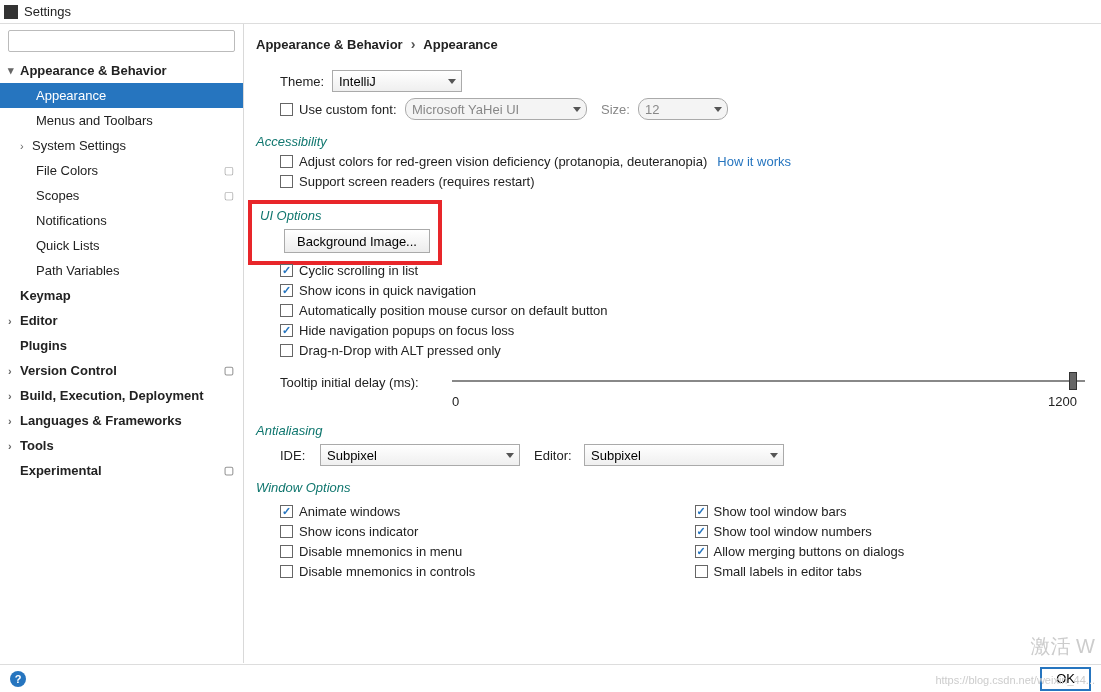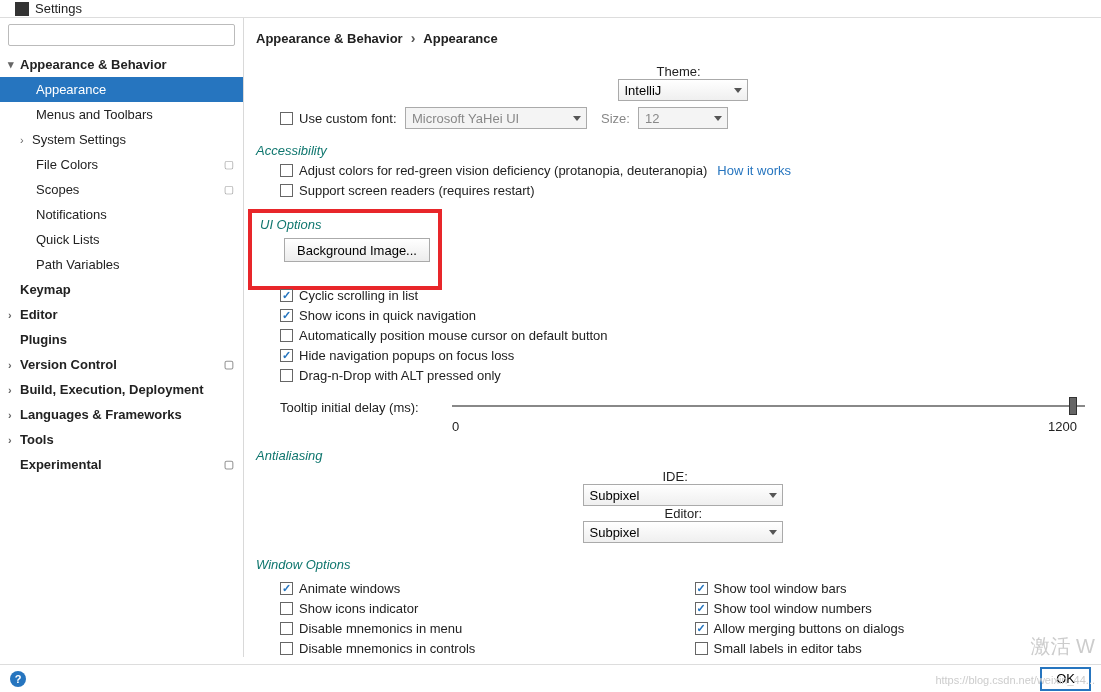--- a/index.html
+++ b/index.html
@@ -1,17 +1,17 @@
 <!DOCTYPE html>
 <html><head>
 <meta charset="utf-8">
 <style>
 * { box-sizing: border-box; margin: 0; padding: 0; font-family: "Segoe UI", Arial, sans-serif; font-size: 13px; }
 body { background: #fff; width: 1101px; height: 692px; overflow: hidden; position: relative; }
-.titlebar { height: 18px; display: flex; align-items: center; padding-left: 15px; border-bottom: 1px solid #ddd; }
+.titlebar { height: 24px; display: flex; align-items: center; padding-left: 4px; border-bottom: 1px solid #ddd; }
 .titlebar .app-icon { width: 14px; height: 14px; background: #333; margin-right: 6px; }
 .titlebar span { color: #222; }
 .main { display: flex; height: 639px; }
 .left { width: 244px; background: #fff; border-right: 1px solid #d9d9d9; display: flex; flex-direction: column; }
 .search-wrap { padding: 6px 8px; }
 .search { width: 100%; height: 22px; border: 1px solid #bbb; border-radius: 2px; padding: 0 4px 0 18px; position: relative; }
 .search-wrap { position: relative; }
 .search-ico { position: absolute; left: 12px; top: 9px; width: 10px; height: 10px; border: 1px solid #888; border-radius: 50%; }
 .search-ico::after { content: ''; position: absolute; width: 4px; height: 1px; background: #888; transform: rotate(45deg); left: 8px; top: 9px; }
 .tree { flex: 1; overflow: auto; }
@@ -19,33 +19,33 @@
 .tree-item.selected { background: #2675bf; color: #fff; }
 .tree-item.bold { font-weight: bold; }
 .tree-item .arrow { width: 12px; color: #666; font-size: 11px; }
 .tree-item .lbl { flex: 1; }
 .tree-item .tag { width: 16px; color: #999; font-size: 11px; text-align: center; margin-right: 6px; }
 .ind1 { padding-left: 20px; }
 .ind2 { padding-left: 36px; }
 .right { flex: 1; padding: 0 16px 0 12px; overflow: auto; position: relative; }
 .breadcrumb { height: 40px; display: flex; align-items: center; font-weight: bold; color: #222; font-size: 14px; }
 .breadcrumb .sep { margin: 0 8px; font-size: 14px; color: #555; }
-.row { display: flex; align-items: center; margin: 6px 0 6px 24px; flex-direction: column; }
+.row { display: flex; align-items: center; margin: 6px 0 6px 24px; }
 .row2 { margin-left: 24px; }
 .label { color: #222; }
 .select { border: 1px solid #aaa; background: linear-gradient(#fff,#efefef); height: 22px; padding: 0 34px 0 6px; display: inline-flex; align-items: center; position: relative; min-width: 90px; }
-.select.disabled { color: #888; background: #f4f4f4; }
+.select.disabled { color: #888; background: #f4f4f4; border-radius: 10px; }
 .select .caret { position: absolute; right: 5px; top: 8px; border-left: 4px solid transparent; border-right: 4px solid transparent; border-top: 5px solid #555; }
 .cb-row { display: flex; align-items: center; margin: 5px 0 5px 24px; }
 .cb { width: 13px; height: 13px; border: 1px solid #666; margin-right: 6px; display: inline-flex; align-items: center; justify-content: center; background: #fff; }
 .cb.checked::after { content: '✓'; color: #2675bf; font-size: 11px; font-weight: bold; line-height: 1; }
 .group-title { color: #0f766e; margin: 14px 0 4px 0; font-style: italic; }
 .link { color: #2675bf; margin-left: 10px; }
 .btn { border: 1px solid #aaa; background: linear-gradient(#fff,#ececec); height: 24px; padding: 0 12px; display: inline-flex; align-items: center; }
-.highlight-box { border: 4px solid #e8262a; padding: 4px 8px 24px 8px; margin: 6px 0 0 -8px; display: inline-block; }
+.highlight-box { border: 4px solid #e8262a; padding: 4px 8px 8px 8px; margin: 6px 0 0 -8px; display: inline-block; }
 .slider-row { display: flex; align-items: center; margin: 12px 0 0 24px; }
 .slider { flex: 1; margin-left: 14px; position: relative; height: 24px; }
 .slider-track { position: absolute; top: 10px; left: 0; right: 0; height: 2px; background: #888; }
 .slider-thumb { position: absolute; right: 8px; top: 2px; width: 8px; height: 18px; background: #666; border: 1px solid #333; }
 .slider-labels { display: flex; justify-content: space-between; margin: 0 0 0 172px; color: #222; }
 .cols { display: flex; }
 .col { flex: 1; }
 .footer { position: absolute; bottom: 0; left: 0; right: 0; height: 28px; border-top: 1px solid #ddd; display: flex; align-items: center; justify-content: space-between; padding: 0 10px; background: #fff; }
 .help { width: 16px; height: 16px; border-radius: 50%; background: #2675bf; color: #fff; display: flex; align-items: center; justify-content: center; font-size: 11px; font-weight: bold; }
 .ok-btn { border: 2px solid #2675bf; height: 24px; padding: 0 14px; background: #fff; }

